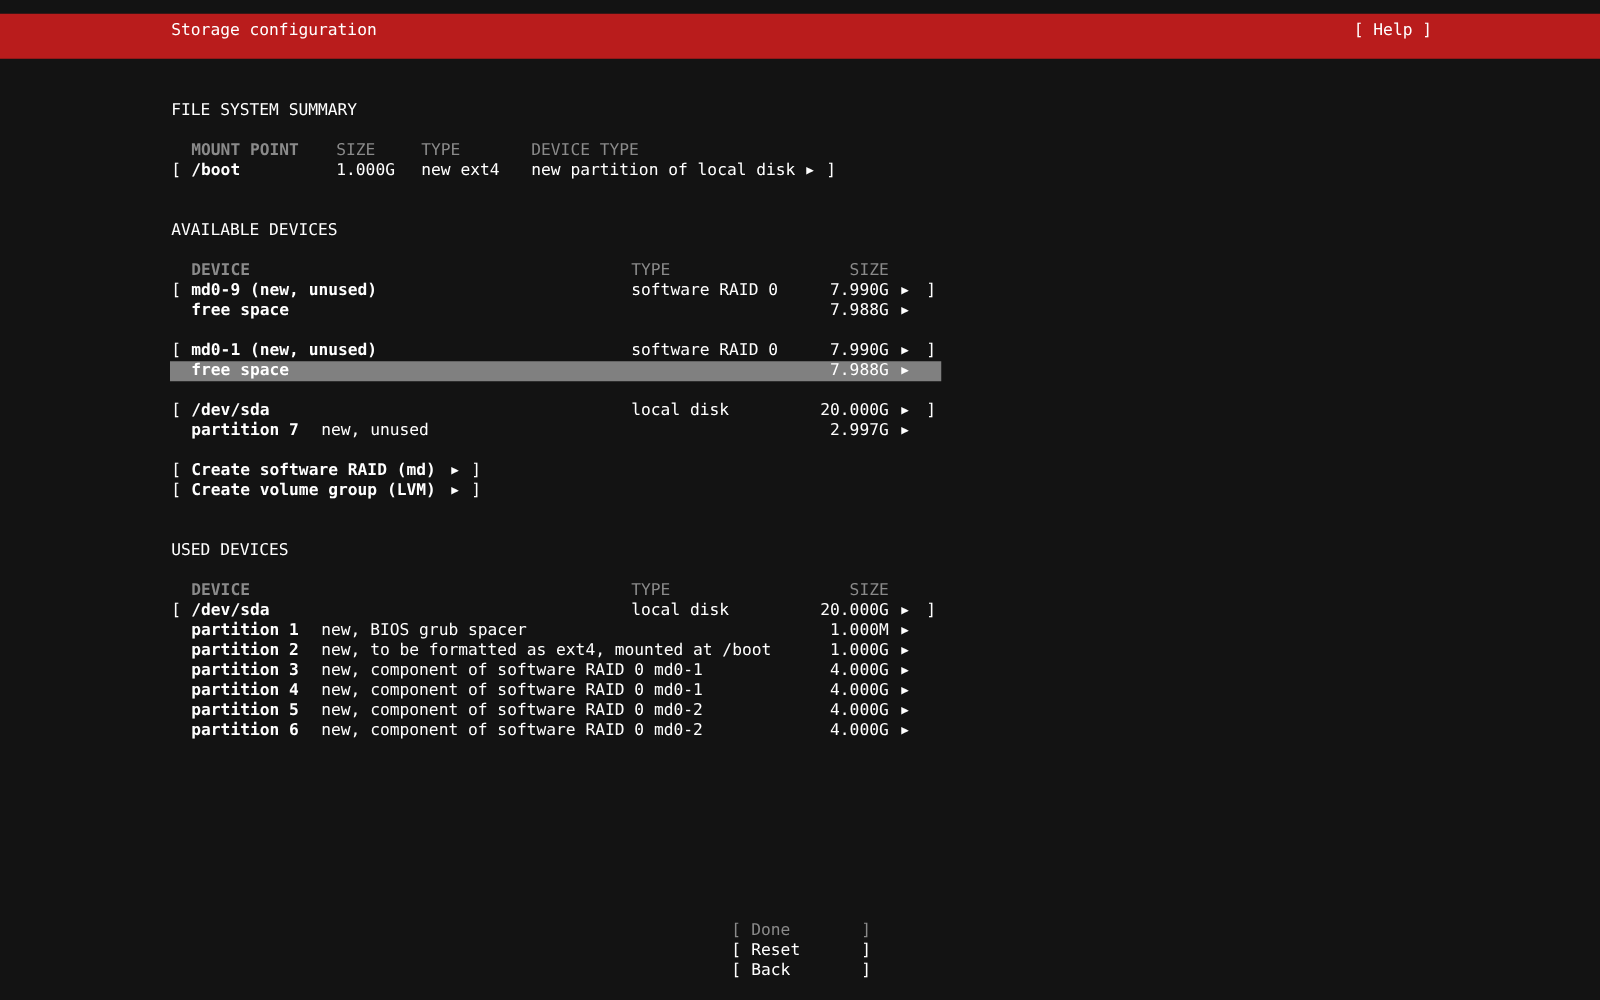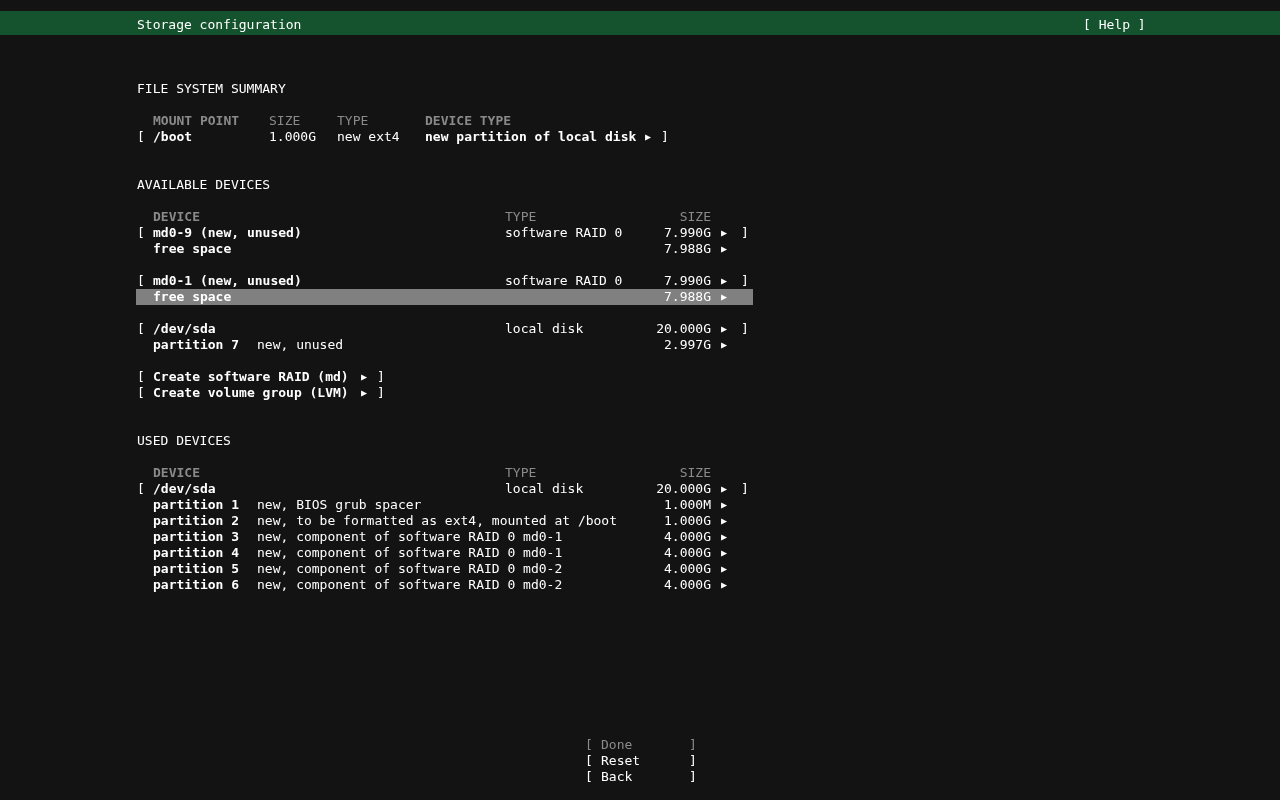--- a/index.html
+++ b/index.html
@@ -11,22 +11,22 @@
   }
   .screen {
     position:relative;
     width:1280px; height:800px;
     background:#131313;
     overflow:hidden;
   }
   
   .topbar {
     position:absolute; top:11px; left:0;
-    width:1280px; height:24px;
-    background:#14532d;
+    width:1280px; height:36px;
+    background:#b91c1c;
   }
   .topbar .title {
     position:absolute; left:137px; top:0;
     line-height:28px; color:#ffffff; white-space:pre;
   }
   .topbar .help {
     position:absolute; left:1083px; top:0;
     line-height:28px; color:#ffffff; white-space:pre;
     cursor:pointer;
   }
@@ -47,21 +47,21 @@
   .b0   { left:137px; }   
   .dev  { left:153px;font-weight:bold; }   
   .desc { left:257px; }   
   .type { left:505px; }   
   .size { left:575px; width:136px; text-align:right; } 
   .arr  { left:721px; font-size:10px; }
   .bc   { left:741px; }   
   
   .fs-s   { left:269px; }
   .fs-t   { left:337px; }
-  .fs-d   { left:425px;font-weight:bold; }
+  .fs-d   { left:425px; }
   .fs-arr { left:645px; font-size:10px; }
   .fs-bc  { left:661px; }
   
   .act-arr { left:361px; font-size:10px; }
   .act-bc  { left:377px; }
   
   .f-bo { left:585px; }
   .f-lb { left:601px; }
   .f-bc { left:689px; }
   .clickable { cursor:pointer; }

